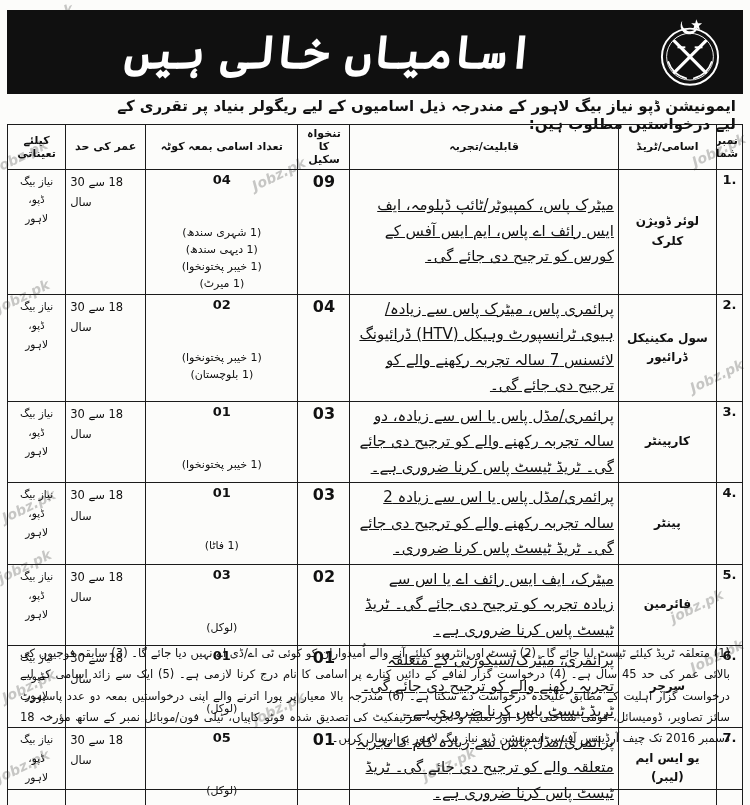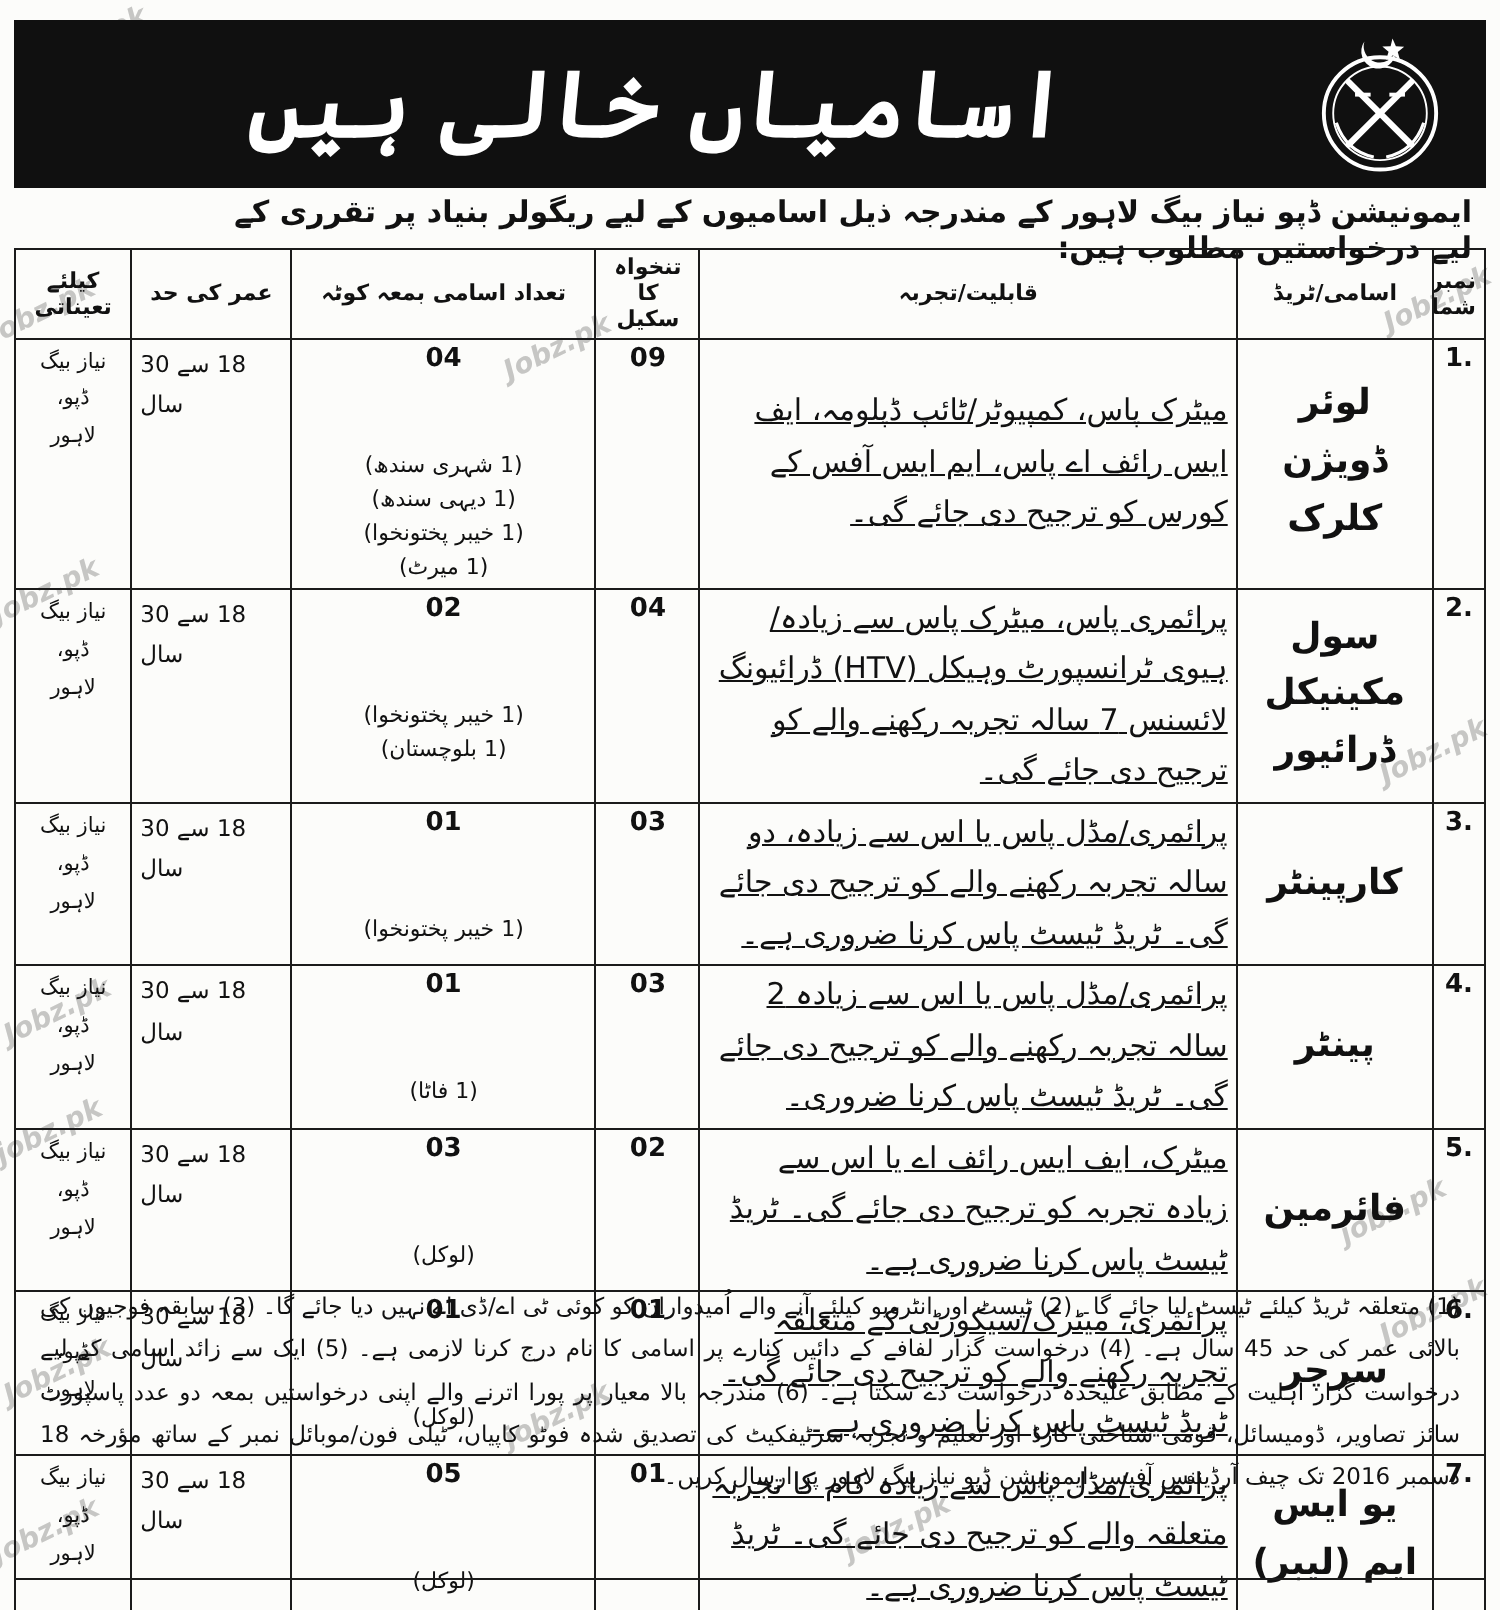--- a/index.html
+++ b/index.html
@@ -66,23 +66,23 @@
     border: 1.4px solid #1b1b1b;
     padding: 2px 4px;
     overflow: hidden;
   }
   table.jobs th {
     font-size: 11px; font-weight: bold; text-align: center;
     vertical-align: middle; height: 30px; line-height: 1.2;
   }
   th.h-serial { font-size: 9px; padding: 1px; }
   td.c-serial { font-size: 13px; font-weight: bold; text-align: center; vertical-align: top; direction: ltr; padding-top: 6px; }
-  td.c-trade  { font-size: 18px; font-weight: bold; text-align: center; vertical-align: middle; line-height: 1.6; }
+  td.c-trade  { font-size: 12px; font-weight: bold; text-align: center; vertical-align: middle; line-height: 1.6; }
   td.c-qual   { font-size: 15px; vertical-align: middle; line-height: 1.7; padding: 3px 6px; text-decoration: underline; }
-  td.c-scale  { font-size: 13px; font-weight: 600; text-align: center; vertical-align: top; padding-top: 6px; }
+  td.c-scale  { font-size: 16px; font-weight: 600; text-align: center; vertical-align: top; padding-top: 6px; }
   td.c-posts  { font-size: 11px; text-align: center; vertical-align: top; padding-top: 4px; }
   td.c-posts .count { font-size: 13px; font-weight: 600; display: block; }
   td.c-posts .quota { white-space: pre-line; line-height: 1.55; display: block; margin-top: 37px; }
   td.c-age    { font-size: 11.5px; text-align: left; vertical-align: top; padding-top: 6px; white-space: pre-line; line-height: 1.8; }
   td.c-loc    { font-size: 10.5px; text-align: center; vertical-align: top; padding-top: 6px; white-space: pre-line; line-height: 1.8; }
 
   
   .notes {
     position: absolute; top: 638px; left: 7px; width: 736px; height: 152px;
     border: 1.4px solid #1b1b1b; border-top: 0;

